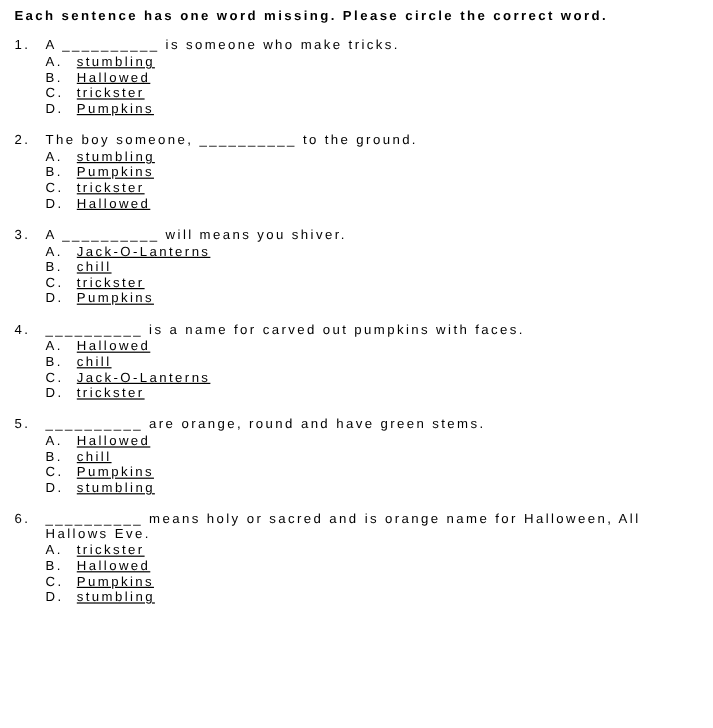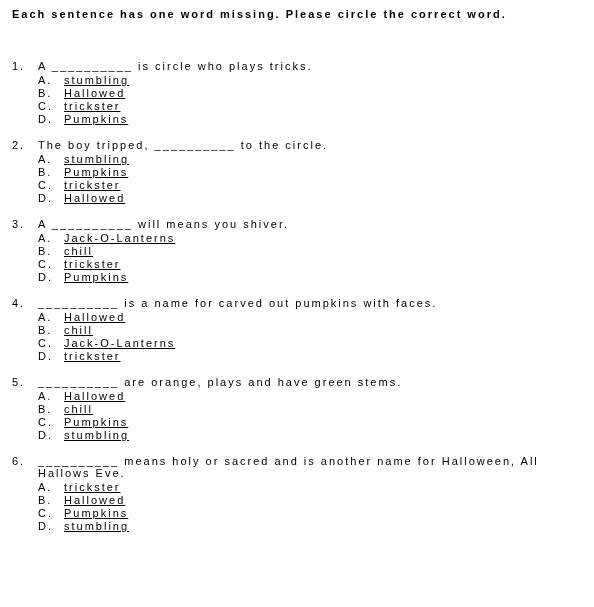--- a/index.html
+++ b/index.html
@@ -9,21 +9,21 @@
     color: #000;
     background: #fff;
     width: 594px;
     height: 607px;
     margin: 0;
     padding: 8px 12px;
     box-sizing: border-box;
   }
   .instructions {
     font-weight: bold;
-    margin-bottom: 40px;
+    margin-bottom: 12px;
   }
   .question {
     margin-bottom: 14px;
   }
   .q-row {
     display: flex;
     align-items: baseline;
     margin-bottom: 2px;
   }
   .q-num {
@@ -53,21 +53,21 @@
 </style>
 </head>
 <body>
 
 <div class="instructions">Each sentence has one word missing.  Please circle the correct word.</div>
 
 <div id="questions-container">
     <div class="question">
       <div class="q-row">
         <div class="q-num">1.</div>
-        <div class="q-stem">A  __________  is circle who plays tricks.</div>
+        <div class="q-stem">A  __________  is someone who make tricks.</div>
       </div>
       <div class="opt-row">
         <div class="opt-pad"></div>
         <div class="opt-letter">A.</div>
         <div class="opt-text"> stumbling</div>
       </div>
       <div class="opt-row">
         <div class="opt-pad"></div>
         <div class="opt-letter">B.</div>
         <div class="opt-text">Hallowed</div>
@@ -79,21 +79,21 @@
       </div>
       <div class="opt-row">
         <div class="opt-pad"></div>
         <div class="opt-letter">D.</div>
         <div class="opt-text">Pumpkins</div>
       </div>
     </div>
     <div class="question">
       <div class="q-row">
         <div class="q-num">2.</div>
-        <div class="q-stem">The boy tripped,  __________  to the circle.</div>
+        <div class="q-stem">The boy someone,  __________  to the ground.</div>
       </div>
       <div class="opt-row">
         <div class="opt-pad"></div>
         <div class="opt-letter">A.</div>
         <div class="opt-text">stumbling</div>
       </div>
       <div class="opt-row">
         <div class="opt-pad"></div>
         <div class="opt-letter">B.</div>
         <div class="opt-text">Pumpkins</div>
@@ -157,21 +157,21 @@
       </div>
       <div class="opt-row">
         <div class="opt-pad"></div>
         <div class="opt-letter">D.</div>
         <div class="opt-text">trickster</div>
       </div>
     </div>
     <div class="question">
       <div class="q-row">
         <div class="q-num">5.</div>
-        <div class="q-stem"> __________  are orange, plays and have green stems.</div>
+        <div class="q-stem"> __________  are orange, round and have green stems.</div>
       </div>
       <div class="opt-row">
         <div class="opt-pad"></div>
         <div class="opt-letter">A.</div>
         <div class="opt-text">Hallowed</div>
       </div>
       <div class="opt-row">
         <div class="opt-pad"></div>
         <div class="opt-letter">B.</div>
         <div class="opt-text">chill</div>
@@ -183,21 +183,21 @@
       </div>
       <div class="opt-row">
         <div class="opt-pad"></div>
         <div class="opt-letter">D.</div>
         <div class="opt-text">stumbling</div>
       </div>
     </div>
     <div class="question">
       <div class="q-row">
         <div class="q-num">6.</div>
-        <div class="q-stem"> __________  means holy or sacred and is another name for Halloween, All Hallows Eve.</div>
+        <div class="q-stem"> __________  means holy or sacred and is orange name for Halloween, All Hallows Eve.</div>
       </div>
       <div class="opt-row">
         <div class="opt-pad"></div>
         <div class="opt-letter">A.</div>
         <div class="opt-text">trickster</div>
       </div>
       <div class="opt-row">
         <div class="opt-pad"></div>
         <div class="opt-letter">B.</div>
         <div class="opt-text">Hallowed</div>

